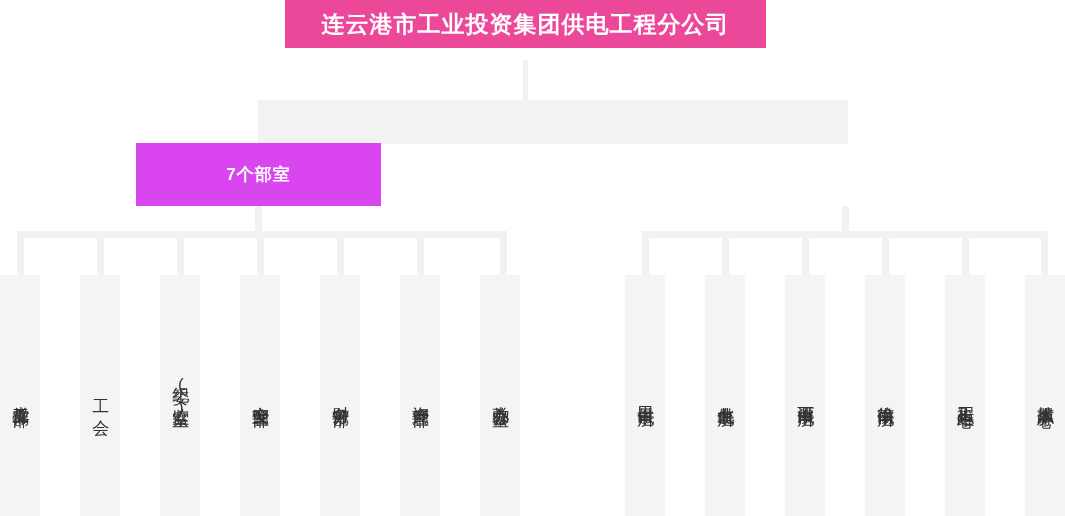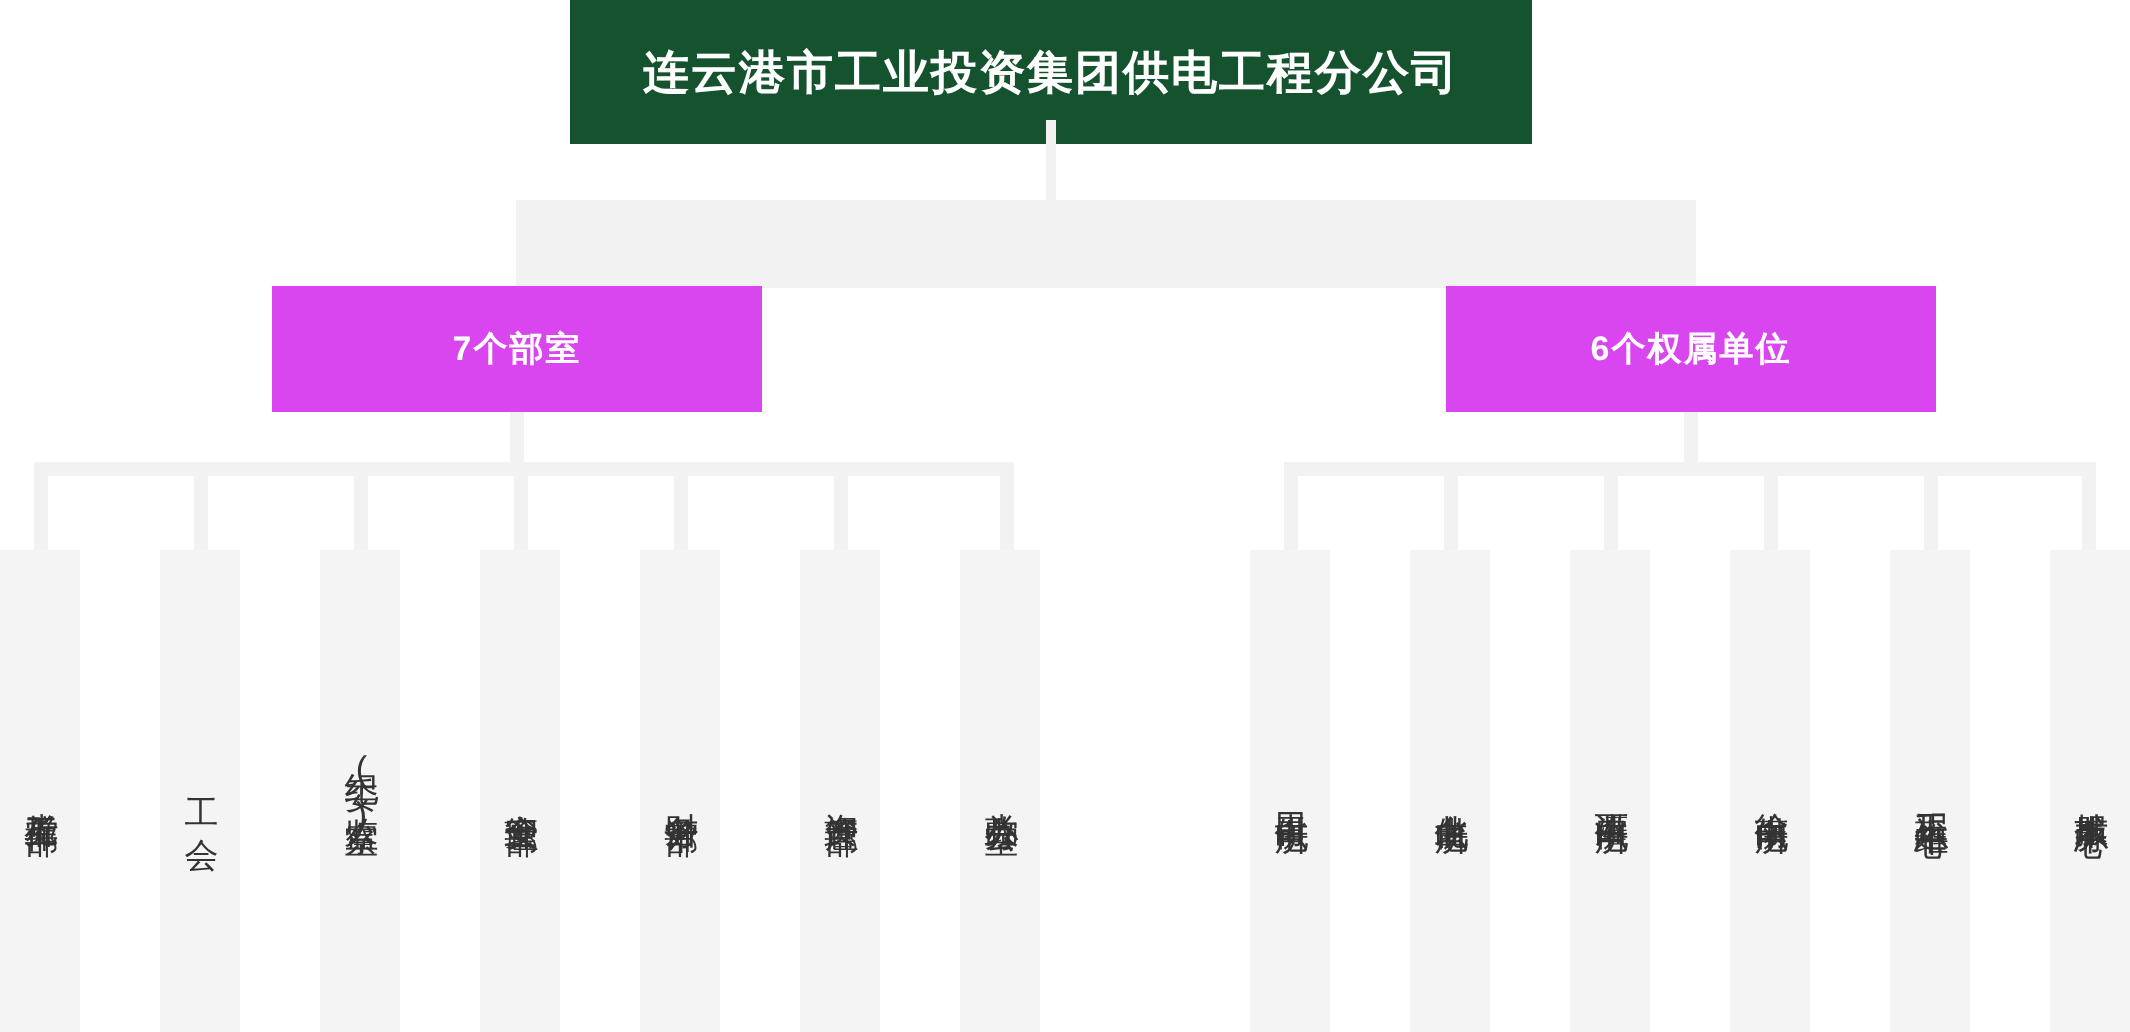--- a/index.html
+++ b/index.html
@@ -17,22 +17,22 @@
     background: #ffffff;
     overflow: hidden;
   }
 
   
   .root-box {
     position: absolute;
     left: 285px;
     top: 0px;
     width: 481px;
-    height: 72px;
-    background: #14532d;
+    height: 48px;
+    background: #ec4899;
     display: flex;
     align-items: center;
     justify-content: center;
   }
   .root-box .label {
     color: #ffffff;
     font-size: 23px;
     font-weight: bold;
     letter-spacing: 1px;
     white-space: nowrap;
@@ -133,23 +133,20 @@
 
   <div class="root-box">
     <span class="label">连云港市工业投资集团供电工程分公司</span>
   </div>
 
   <div class="stem-root"></div>
   <div class="bracket-l2"></div>
 
   <div class="group-box left">
     <span class="label">7个部室</span>
-  </div>
-  <div class="group-box right">
-    <span class="label">6个权属单位</span>
   </div>
 
   <div class="stem-group left"></div>
   <div class="hbar left"></div>
   <div class="drop" style="left:17px"></div>
   <div class="drop" style="left:97px"></div>
   <div class="drop" style="left:177px"></div>
   <div class="drop" style="left:257px"></div>
   <div class="drop" style="left:337px"></div>
   <div class="drop" style="left:417px"></div>

